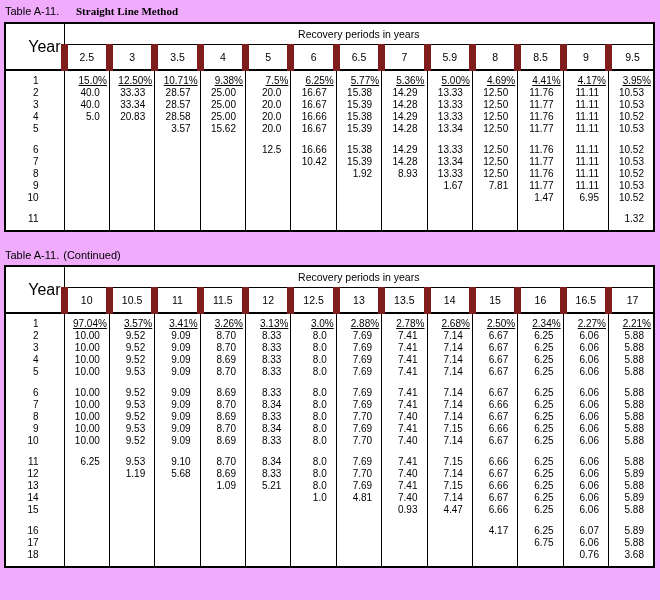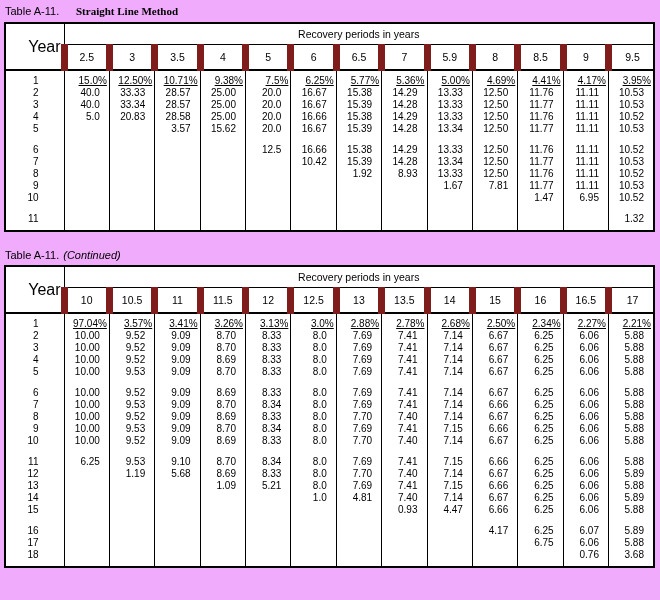--- a/index.html
+++ b/index.html
@@ -4,21 +4,21 @@
 <style>
   html, body { margin: 0; padding: 0; background: #ffffff; }
   body { font-family: "Liberation Sans", sans-serif; color: #000000; }
   .page { width: 660px; height: 600px; box-sizing: border-box; padding: 3px 4px 4px 4px; background: #f0abfc; overflow: hidden; }
 
   .caption { display: flex; align-items: flex-start; margin: 2px 0 4px 1px; font-size: 11px; line-height: 13px; }
   .cap-label { width: 71px; flex: none; }
   .cap-titles { font-weight: bold; font-family: Liberation Serif, serif; }
   .cap-line { line-height: 13px; white-space: nowrap; }
   .caption2 { margin-top: 17px; margin-bottom: 3px; }
-  .cap-continued { font-style: italic; margin-left: 4px; }
+  .cap-continued { margin-left: 4px; }
 
   table.rate-table { border-collapse: collapse; table-layout: fixed; width: 651px; border: 2px solid #000; background: #fff; }
   .rate-table col.year-col { width: 59px; }
   .rate-table th, .rate-table td { padding: 0; margin: 0; }
   .rate-table th { font-weight: normal; }
   th.span-h { border-left: 1px solid #000; border-bottom: 1px solid #000; height: 20px; vertical-align: middle; font-size: 10.5px; }
   th.year-h { border-bottom: 2px solid #000; text-align: right; vertical-align: middle; font-size: 16px; }
   th.col-h { border-left: 7px solid #7f1d1d; border-bottom: 2px solid #000; height: 24px; vertical-align: middle; font-size: 10.5px; }
   .rate-table tbody td { border-left: 1px solid #000; font-size: 10px; height: 12px; line-height: 12px; white-space: nowrap; overflow: hidden; }
   .rate-table tbody tr:first-child td { padding-top: 4px; }

